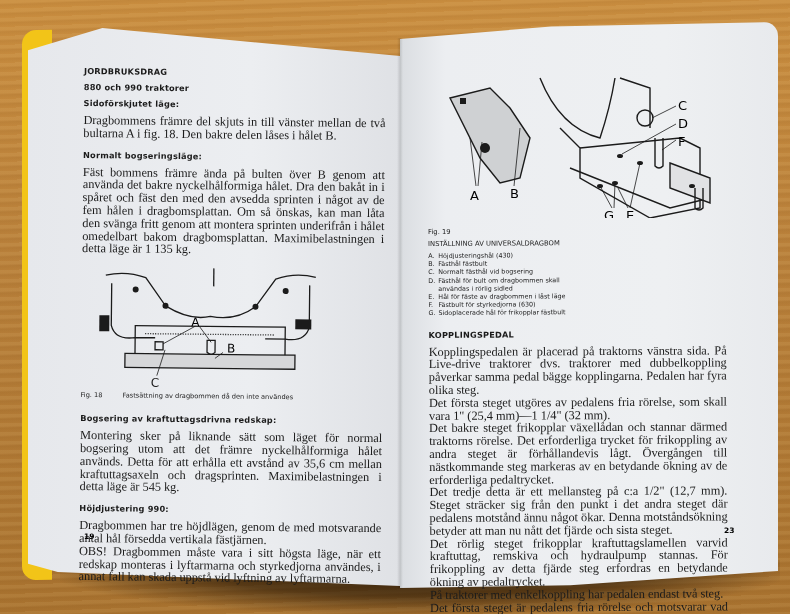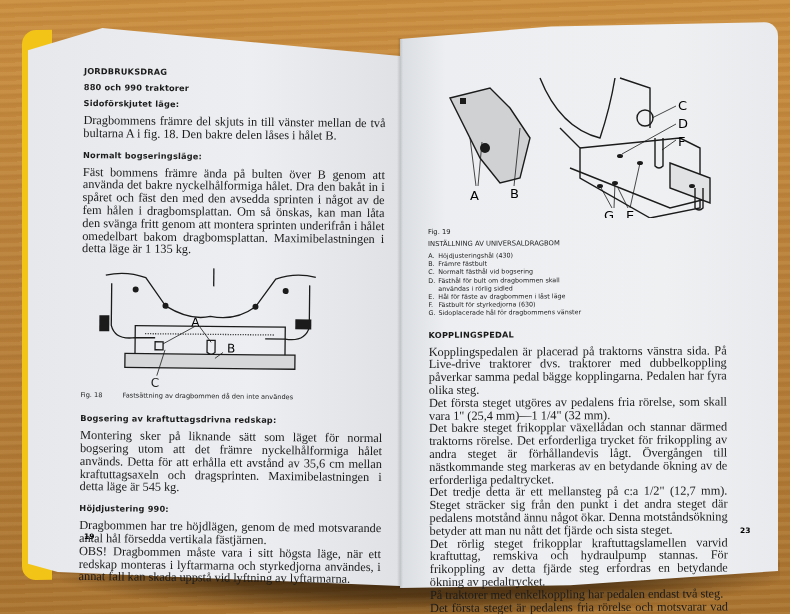--- a/index.html
+++ b/index.html
@@ -182,46 +182,46 @@
 <div class="content rc">
   <div class="fig19-title">Fig. 19</div>
   <div class="fig19-title">INSTÄLLNING AV UNIVERSALDRAGBOM</div>
   <ul class="legend-list">
     <li>
         <span class="k">A.</span>
         <span>Höjdjusteringshål (430)</span>
       </li>
     <li>
         <span class="k">B.</span>
-        <span>Främre fästbult</span>
+        <span>Fästhål fästbult</span>
       </li>
     <li>
         <span class="k">C.</span>
         <span>Normalt fästhål vid bogsering</span>
       </li>
     <li>
         <span class="k">D.</span>
         <span style="width:150px">Fästhål för bult om dragbommen skall användas i rörlig sidled</span>
       </li>
     <li>
         <span class="k">E.</span>
         <span>Hål för fäste av dragbommen i låst läge</span>
       </li>
     <li>
         <span class="k">F.</span>
         <span>Fästbult för styrkedjorna (630)</span>
       </li>
     <li>
         <span class="k">G.</span>
-        <span>Sidoplacerade hål för dragbommens vänster</span>
+        <span>Sidoplacerade hål för frikopplar fästbult</span>
       </li>
   </ul>
 
   <div class="h-sans" style="margin-top:8px">KOPPLINGSPEDAL</div>
   <p class="body" style="margin-bottom:0">Kopplingspedalen är placerad på traktorns vänstra sida. På Live-drive traktorer dvs. traktorer med dubbelkoppling påverkar samma pedal bägge kopplingarna. Pedalen har fyra olika steg.</p>
   <p class="body" style="margin-bottom:0"><span class="lead">Det första steget</span><span> utgöres av pedalens fria rörelse, som skall vara 1" (25,4 mm)—1 1/4" (32 mm).</span></p>
   <p class="body" style="margin-bottom:0"><span class="lead">Det bakre steget</span><span> frikopplar växellådan och stannar därmed traktorns rörelse. Det erforderliga trycket för frikoppling av andra steget är förhållandevis lågt. Övergången till nästkommande steg markeras av en betydande ökning av de erforderliga pedaltrycket.</span></p>
   <p class="body" style="margin-bottom:0"><span class="lead">Det tredje detta</span><span> är ett mellansteg på c:a 1/2" (12,7 mm). Steget sträcker sig från den punkt i det andra steget där pedalens motstånd ännu något ökar. Denna motståndsökning betyder att man nu nått det fjärde och sista steget.</span></p>
   <p class="body" style="margin-bottom:0"><span class="lead">Det rörlig steget</span><span> frikopplar kraftuttagslamellen varvid kraftuttag, remskiva och hydraulpump stannas. För frikoppling av detta fjärde steg erfordras en betydande ökning av pedaltrycket.</span></p>
   <p class="body" style="margin-bottom:0">På traktorer med enkelkoppling har pedalen endast två steg.</p>
   <p class="body"><span class="lead">Det första steget</span><span> är pedalens fria rörelse och motsvarar vad som nämnts under dubbelkopplingen dvs. 25,4 mm.</span></p>
 </div>
-<div class="pagenum" style="left:740px;top:526px">23</div>
+<div class="pagenum" style="left:724px;top:526px">23</div>
 
 </body></html>

